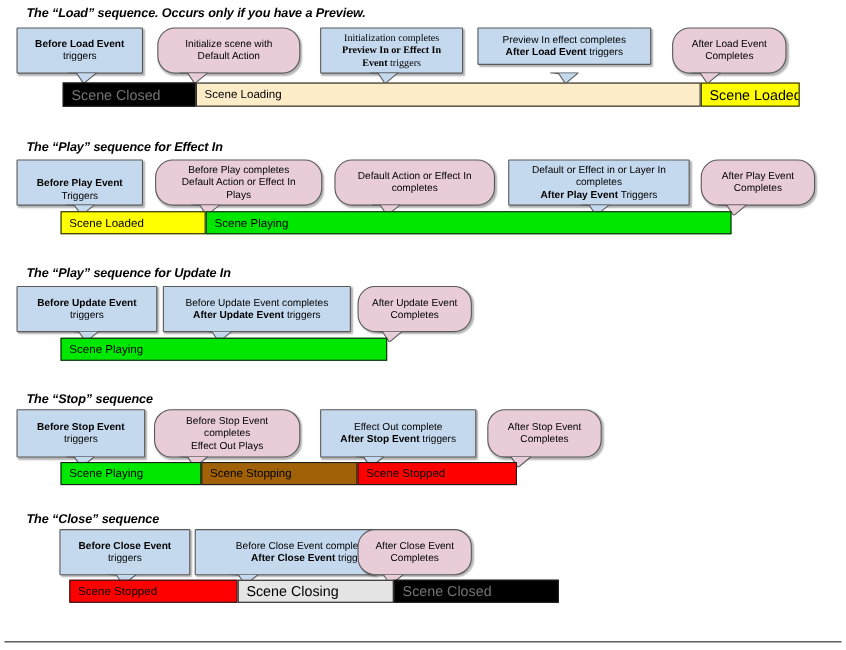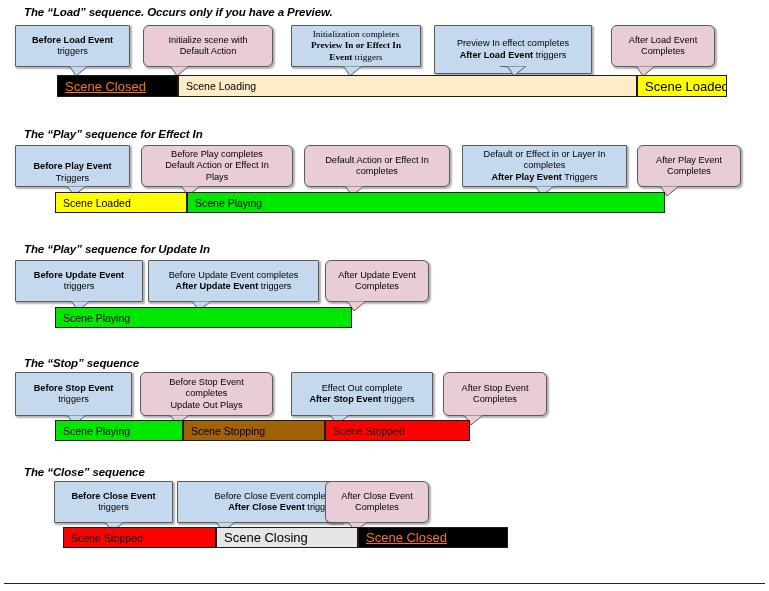--- a/index.html
+++ b/index.html
@@ -39,21 +39,21 @@
     color: #000000;
     text-align: center;
     display: flex;
     flex-direction: column;
     align-items: center;
     justify-content: center;
     padding: 2px 3px;
     box-shadow: 1.5px 1.5px 1.6px rgba(0,0,0,0.30);
   }
   .callout.blue  { background: #c5d9ee; border-color: #5a5a5a; border-radius: 1px; }
-  .callout.pink  { background: #e8cdd9; border-color: #5a5a5a; border-radius: 6px; }
+  .callout.pink  { background: #e8cdd9; border-color: #5a5a5a; border-radius: 16px; }
   .callout .ln { display: block; width: 100%; }
   .callout b { font-weight: bold; }
 
   
   .tail {
     position: absolute;
     width: 20px;
     height: 9px;
     overflow: visible;
   }
@@ -66,21 +66,21 @@
     border: 1px solid #1c1c1c;
     font-size: 10.5px;
     color: #000000;
     display: flex;
     align-items: center;
     padding-left: 7px;
     white-space: nowrap;
     overflow: hidden;
   }
   .bar.big { font-size: 13px; }
-  .bar.white-text { color: #f97316; text-decoration: underline; }
+  .bar.white-text { color: #737373; }
 
   .hrule {
     position: absolute;
     left: 4px;
     width: 761px;
     height: 0;
     border-top: 1.4px solid #222222;
   }
 </style>
 </head>
@@ -114,21 +114,21 @@
     <span class="ln">Initialization completes</span>
     <span class="ln"><b>Preview In or Effect In</b></span>
     <span class="ln"><b>Event</b> triggers</span>
   </div>
   <div class="tail" style="left:336px; top:66px;">
     <svg width="26" height="10" viewBox="0 0 26 10">
         <path d="M0 0 L26 0 L14 10 L8 1 Z" fill="#c5d9ee" stroke="#5a5a5a" stroke-width="1"></path>
       </svg>
   </div>
 
-  <div class="callout blue" style="left:434px; top:25px; width:158px; height:49px;">
+  <div class="callout blue" style="left:434px; top:25px; width:158px; height:34px;">
     <span class="ln">Preview In effect completes</span>
     <span class="ln"><b>After Load Event</b> triggers</span>
   </div>
   <div class="tail" style="left:500px; top:66px;">
     <svg width="26" height="10" viewBox="0 0 26 10">
         <path d="M0 0 L26 0 L14 10 L8 1 Z" fill="#c5d9ee" stroke="#5a5a5a" stroke-width="1"></path>
       </svg>
   </div>
 
   <div class="callout pink" style="left:611px; top:25px; width:104px; height:42px;">
@@ -244,21 +244,21 @@
   </div>
   <div class="tail" style="left:60px; top:415px;">
     <svg width="26" height="10" viewBox="0 0 26 10">
         <path d="M0 0 L26 0 L14 10 L8 1 Z" fill="#c5d9ee" stroke="#5a5a5a" stroke-width="1"></path>
       </svg>
   </div>
 
   <div class="callout pink" style="left:140px; top:372px; width:133px; height:44px;">
     <span class="ln">Before Stop Event</span>
     <span class="ln">completes</span>
-    <span class="ln">Update Out Plays</span>
+    <span class="ln">Effect Out Plays</span>
   </div>
   <div class="tail" style="left:163px; top:415px;">
     <svg width="26" height="10" viewBox="0 0 26 10">
         <path d="M0 0 L26 0 L14 10 L8 1 Z" fill="#e8cdd9" stroke="#5a5a5a" stroke-width="1"></path>
       </svg>
   </div>
 
   <div class="callout blue" style="left:291px; top:372px; width:142px; height:44px;">
     <span class="ln">Effect Out complete</span>
     <span class="ln"><b>After Stop Event</b> triggers</span>

